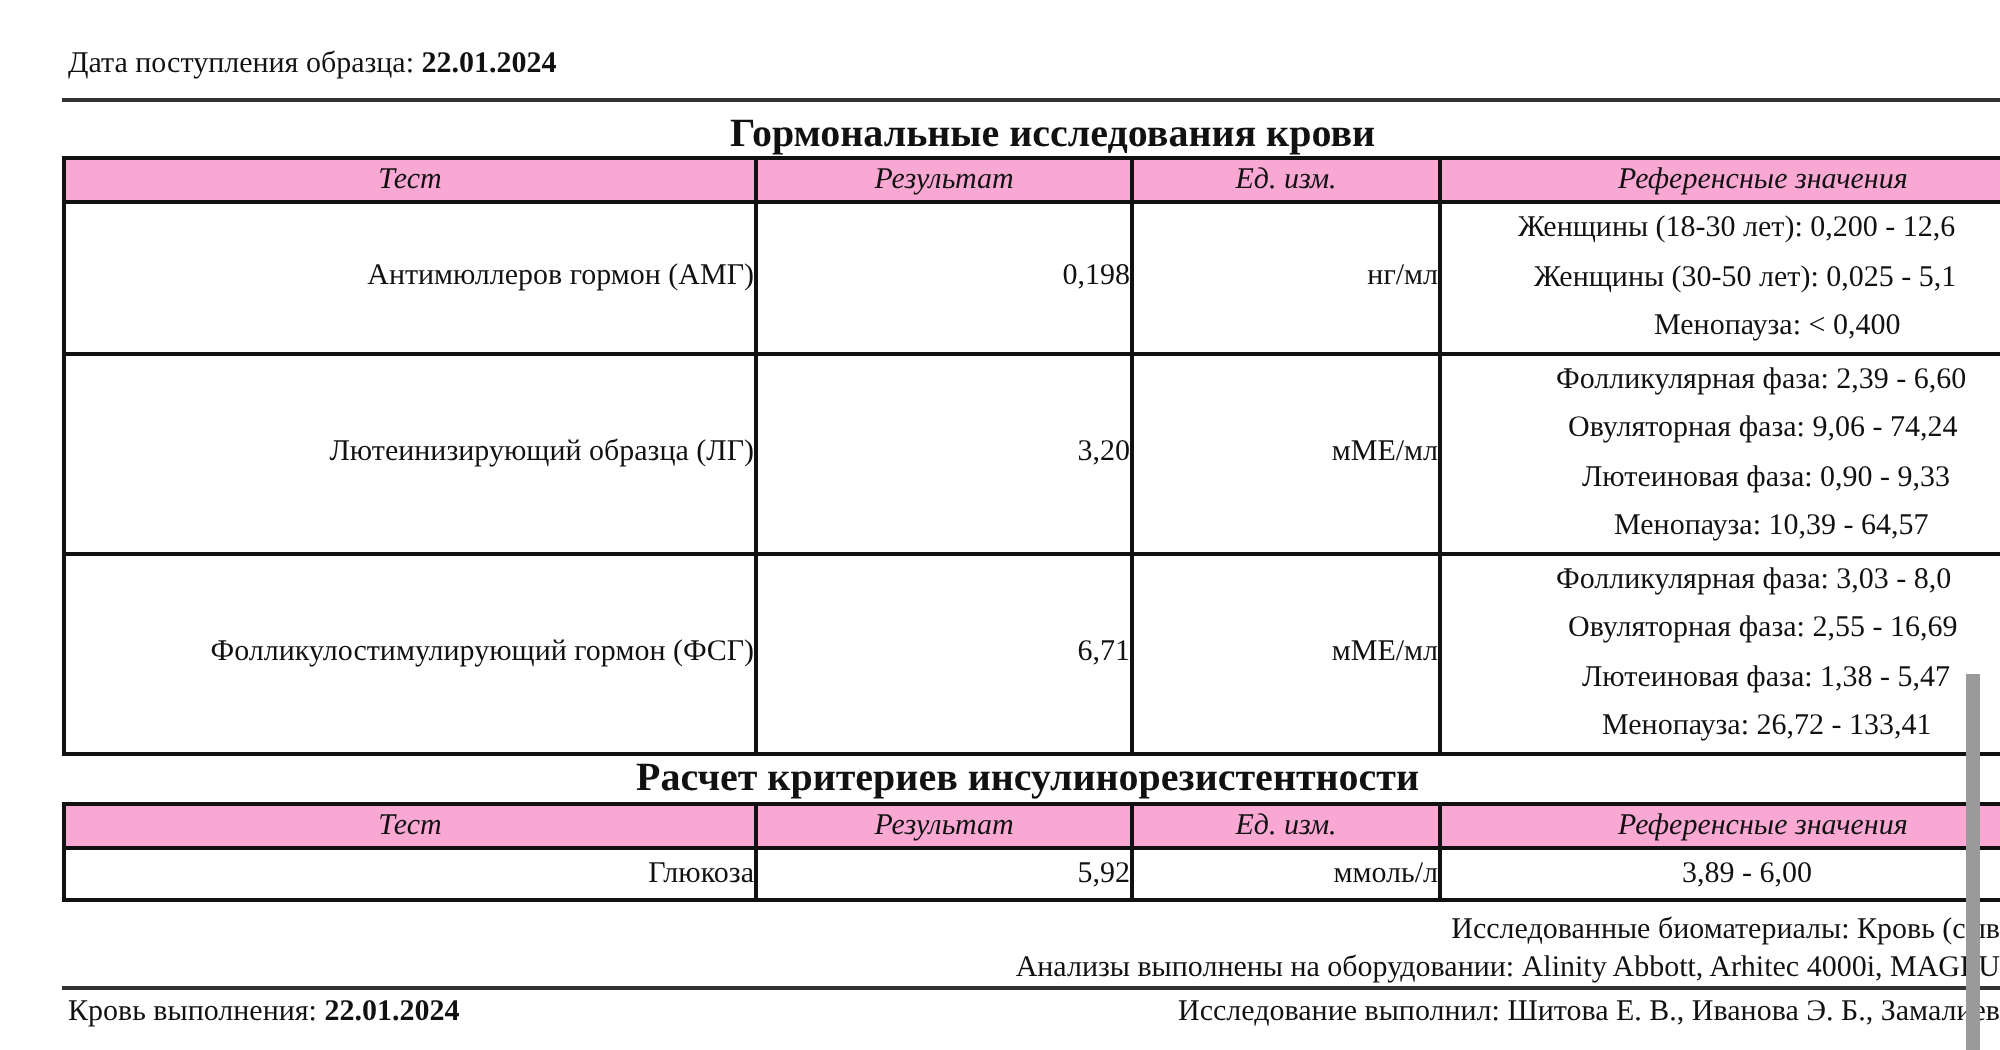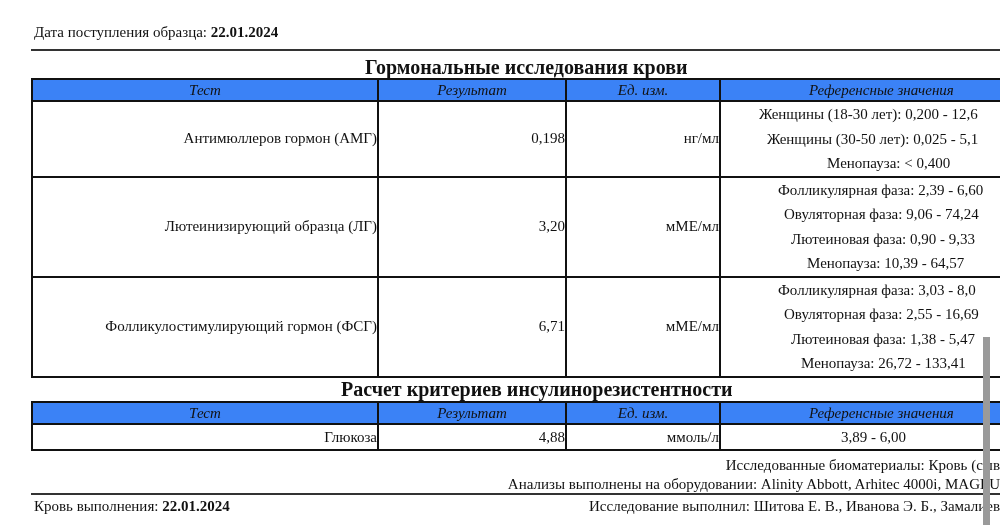--- a/index.html
+++ b/index.html
@@ -5,21 +5,21 @@
   html, body { margin:0; padding:0; background:#ffffff; }
   body { width:1000px; height:525px; overflow:hidden; position:relative;
          font-family:"Liberation Serif","DejaVu Serif",serif; color:#111; }
   .page { position:absolute; left:0; top:0; width:1040px; height:525px; }
   .meta-line { position:absolute; left:34px; font-size:15px; line-height:18px; white-space:nowrap; }
   .meta-line b { font-weight:bold; }
   .hr { position:absolute; left:31px; height:2px; background:#333; }
   .sec-title { position:absolute; font-size:20px; font-weight:bold; white-space:nowrap; line-height:22px; }
   table.t { position:absolute; left:31px; border-collapse:collapse; table-layout:fixed; }
   table.t td, table.t th { border:2px solid #111; padding:0; font-size:15px;text-align:right; }
-  table.t th { background:#3b82f6; font-style:italic; font-weight:normal; height:20px; line-height:18px; text-align:center; }
+  table.t th { background:#f9a8d4; font-style:italic; font-weight:normal; height:20px; line-height:18px; text-align:center; }
   td.name { text-align:left; padding-left:3px !important; }
   td.c { text-align:center;margin-left:42px; }
   td.ref { text-align:right; padding-right:4px !important; vertical-align:middle; }
   .ref-line { line-height:24.5px; white-space:nowrap; }
   .right-note { position:absolute; right:40px; font-size:15px; white-space:nowrap; line-height:18px; text-align:right; }
   .scrollbar { position:absolute; left:983px; top:337px; width:7px; height:188px; background:#9a9a9a; }
 </style>
 </head>
 <body>
 
@@ -76,39 +76,39 @@
       <td class="ref" style="text-align:left; padding-left:57px;">
         <div class="ref-line">Фолликулярная фаза: 3,03 - 8,0</div>
         <div class="ref-line" style="padding-left:6px">Овуляторная фаза: 2,55 - 16,69</div>
         <div class="ref-line" style="padding-left:13px">Лютеиновая фаза: 1,38 - 5,47</div>
         <div class="ref-line" style="padding-left:23px">Менопауза: 26,72 - 133,41</div>
       </td>
     </tr>
   </tbody>
     </table>
 
-  <div class="sec-title" style="left:341px; top:378px;">Расчет критериев инсулинорезистентности</div>
+  <div class="sec-title" style="left:318px; top:378px;">Расчет критериев инсулинорезистентности</div>
 
   <table class="t" style="top:401px; width:1010px;">
     <colgroup>
         <col style="width:346px">
         <col style="width:188px">
         <col style="width:154px">
         <col style="width:322px">
       </colgroup>
     <tbody>
         <tr>
       <th>Тест</th>
       <th>Результат</th>
       <th>Ед. изм.</th>
       <th style="text-align:left; padding-left:88px;"><span>Референсные значения</span></th>
     </tr>
     <tr style="height:26px;">
       <td class="name">Глюкоза</td>
-      <td class="c">4,88</td>
+      <td class="c">5,92</td>
       <td class="c">ммоль/л</td>
       <td style="text-align:left; padding-left:120px;"><span>3,89 - 6,00</span></td>
     </tr>
   </tbody>
     </table>
 
   <div class="right-note" style="top:456px;">Исследованные биоматериалы: Кровь (сыв</div>
   <div class="right-note" style="top:475px;">Анализы выполнены на оборудовании: Alinity Abbott, Arhitec 4000i, MAGLU</div>
 
   <div class="hr" style="top:493px; width:1010px;"></div>

